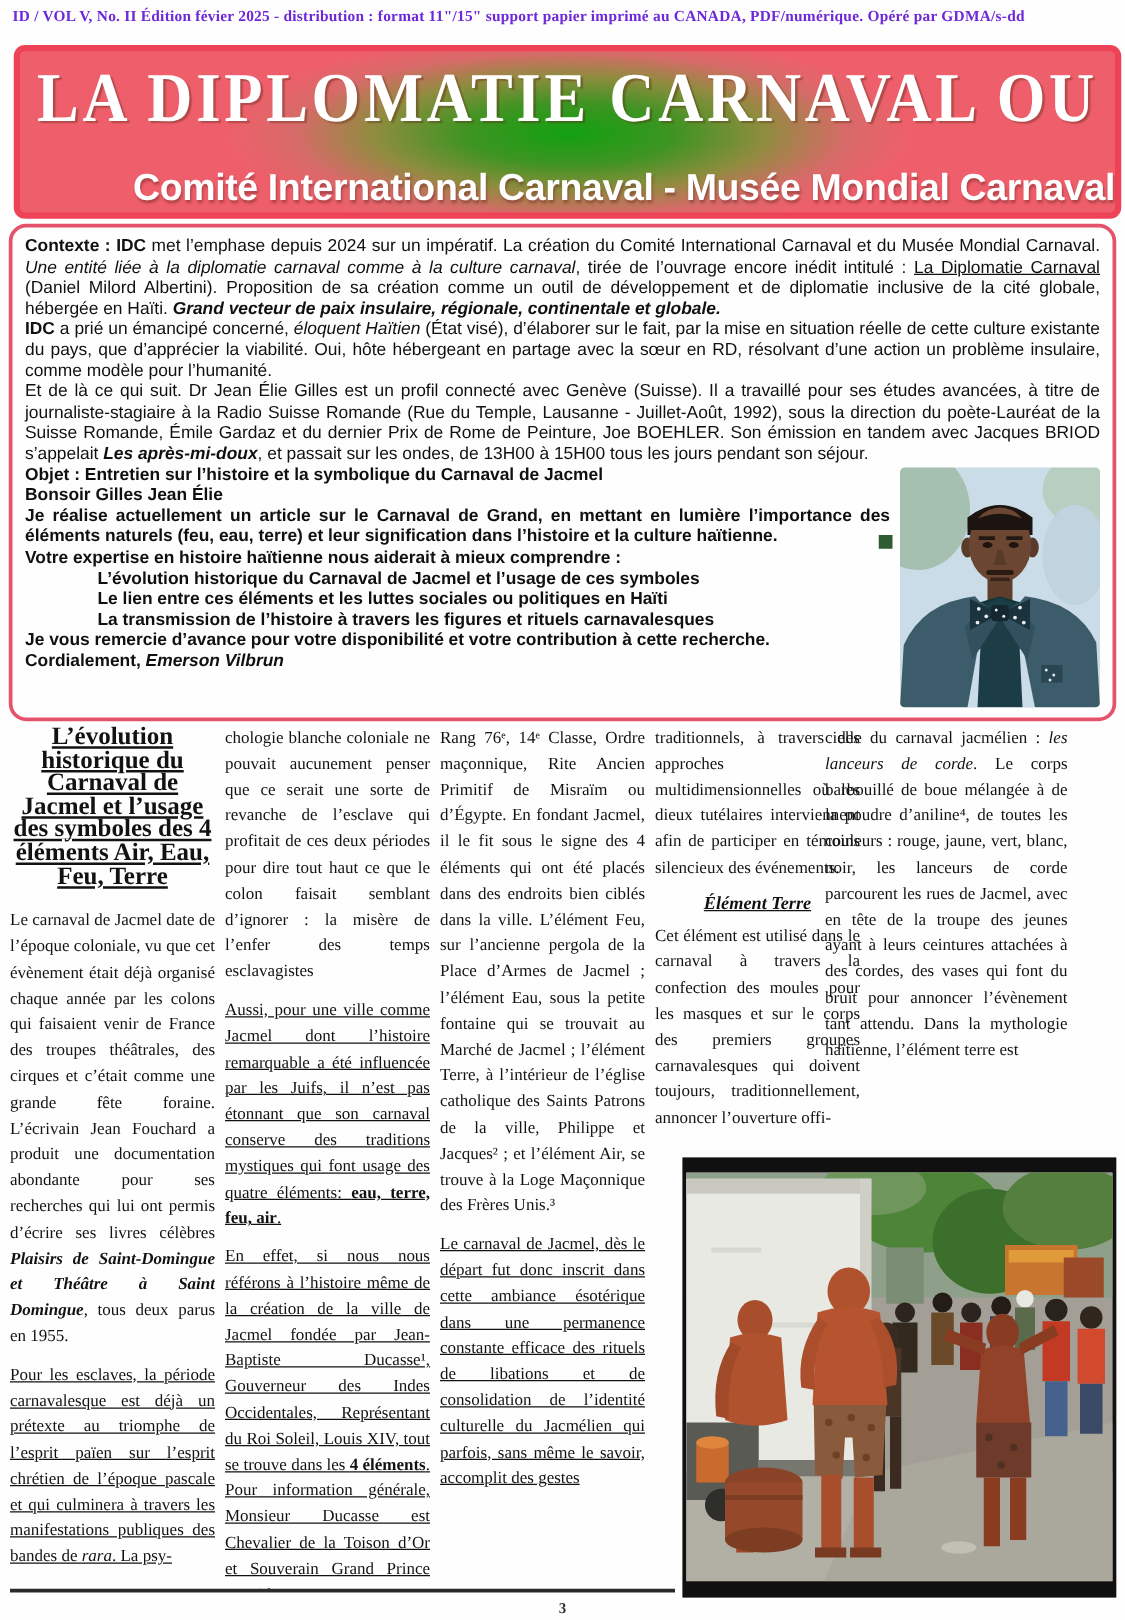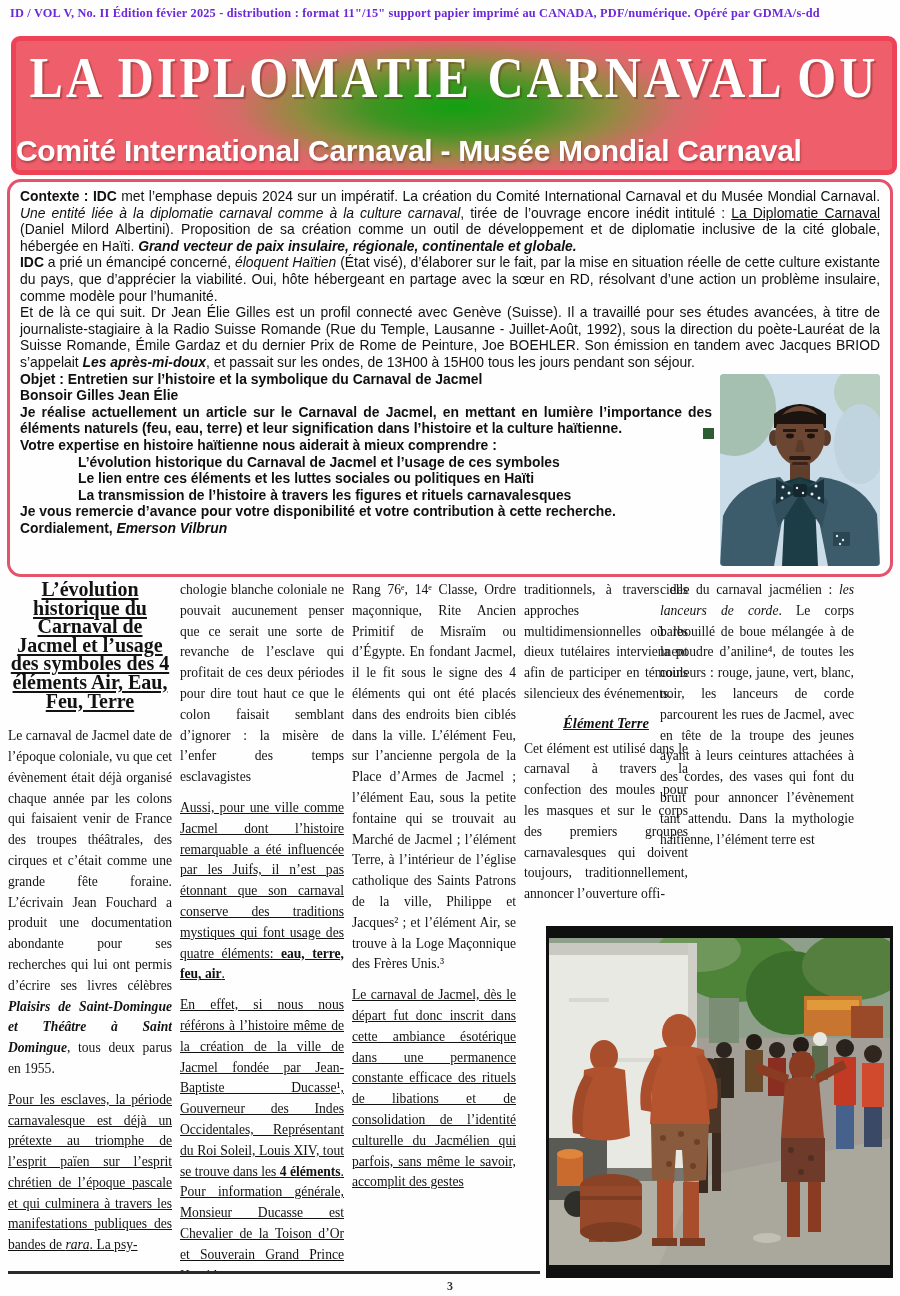--- a/index.html
+++ b/index.html
@@ -11,21 +11,21 @@
   
   .banner{position:absolute;left:11px;top:36px;width:886px;height:139px;box-sizing:border-box;
           border:5px solid #ee4257;border-radius:9px;
           background:#ef5f6b;
           background-image:radial-gradient(ellipse 300px 88px at 440px 66px,
              #12a011 0%, #3f9422 28%, #8f8c3f 52%, #d86a69 74%, #ef5f6b 92%);}
   .banner-title{position:absolute;top:4px;left:0;width:100%;text-align:center;
           font-family:"Liberation Serif",serif;font-weight:700;font-size:50px;
           letter-spacing:3px;color:#ffffff;transform:scaleY(1.12);transform-origin:top;
           text-shadow:2px 2px 1px rgba(90,40,20,.4);white-space:nowrap;}
-  .banner-subtitle{position:absolute;bottom:2px;left:0;width:100%;text-align:left;
+  .banner-subtitle{position:absolute;bottom:2px;left:0;width:100%;text-align:right;
           font-family:"Liberation Sans",sans-serif;font-weight:700;font-size:30px;
           letter-spacing:-.3px;color:#ffffff;text-shadow:1px 2px 2px rgba(120,40,40,.5);
           white-space:nowrap;}
   
   .context-box{position:absolute;left:7px;top:179px;width:886px;height:398px;box-sizing:border-box;
           border:3px solid #e4536b;border-radius:14px;padding:6px 10px 6px 10px;
           font-family:"Liberation Sans",sans-serif;font-size:13.9px;line-height:16.6px;color:#101010;}
   .cpara{text-align:justify;}
   .ctx-bottom{width:692px;}
   .cpara.indent{padding-left:58px;text-align:left;}
@@ -71,21 +71,21 @@
 
   <div class="context-box">
     <div class="ctx-top">
         <div class="cpara"><span class="b">Contexte : IDC</span><span> met l’emphase depuis 2024 sur un impératif. La création du Comité International Carnaval et du Musée Mondial Carnaval. </span><span class="i">Une entité liée à la diplomatie carnaval comme à la culture carnaval</span><span>, tirée de l’ouvrage encore inédit intitulé : </span><span class="u">La Diplomatie Carnaval</span><span> (Daniel Milord Albertini). Proposition de sa création comme un outil de développement et de diplomatie inclusive de la cité globale, hébergée en Haïti. </span><span class="bi">Grand vecteur de paix insulaire, régionale, continentale et globale.</span></div>
         <div class="cpara"><span class="b">IDC</span><span> a prié un émancipé concerné, </span><span class="i">éloquent Haïtien</span><span> (État visé), d’élaborer sur le fait, par la mise en situation réelle de cette culture existante du pays, que d’apprécier la viabilité. Oui, hôte hébergeant en partage avec la sœur en RD, résolvant d’une action un problème insulaire, comme modèle pour l’humanité.</span></div>
         <div class="cpara"><span>Et de là ce qui suit. Dr Jean Élie Gilles est un profil connecté avec Genève (Suisse). Il a travaillé pour ses études avancées, à titre de journaliste-stagiaire à la Radio Suisse Romande (Rue du Temple, Lausanne - Juillet-Août, 1992), sous la direction du poète-Lauréat de la Suisse Romande, Émile Gardaz et du dernier Prix de Rome de Peinture, Joe BOEHLER. Son émission en tandem avec Jacques BRIOD s’appelait </span><span class="bi">Les après-mi-doux</span><span>, et passait sur les ondes, de 13H00 à 15H00 tous les jours pendant son séjour.</span></div>
       </div>
     <div class="ctx-bottom">
         <div class="cpara"><span class="b">Objet : Entretien sur l’histoire et la symbolique du Carnaval de Jacmel</span></div>
         <div class="cpara"><span class="b">Bonsoir Gilles Jean Élie</span></div>
-        <div class="cpara"><span class="b">Je réalise actuellement un article sur le Carnaval de Jacmel, en mettant en lumière l’importance des éléments naturels (feu, eau, terre) et leur signification dans l’histoire et la culture haïtienne.</span></div>
+        <div class="cpara"><span class="b">Je réalise actuellement un article sur le Carnaval de Grand, en mettant en lumière l’importance des éléments naturels (feu, eau, terre) et leur signification dans l’histoire et la culture haïtienne.</span></div>
         <div class="cpara"><span class="b">Votre expertise en histoire haïtienne nous aiderait à mieux comprendre :</span></div>
         <div class="cpara indent"><span class="b">L’évolution historique du Carnaval de Jacmel et l’usage de ces symboles</span></div>
         <div class="cpara indent"><span class="b">Le lien entre ces éléments et les luttes sociales ou politiques en Haïti</span></div>
         <div class="cpara indent"><span class="b">La transmission de l’histoire à travers les figures et rituels carnavalesques</span></div>
         <div class="cpara"><span class="b">Je vous remercie d’avance pour votre disponibilité et votre contribution à cette recherche.</span></div>
         <div class="cpara"><span class="b">Cordialement, </span><span class="bi">Emerson Vilbrun</span></div>
       </div>
     <div class="green-artifact"></div>
     <div class="portrait">
       <svg viewBox="0 0 160 192" preserveAspectRatio="none">

